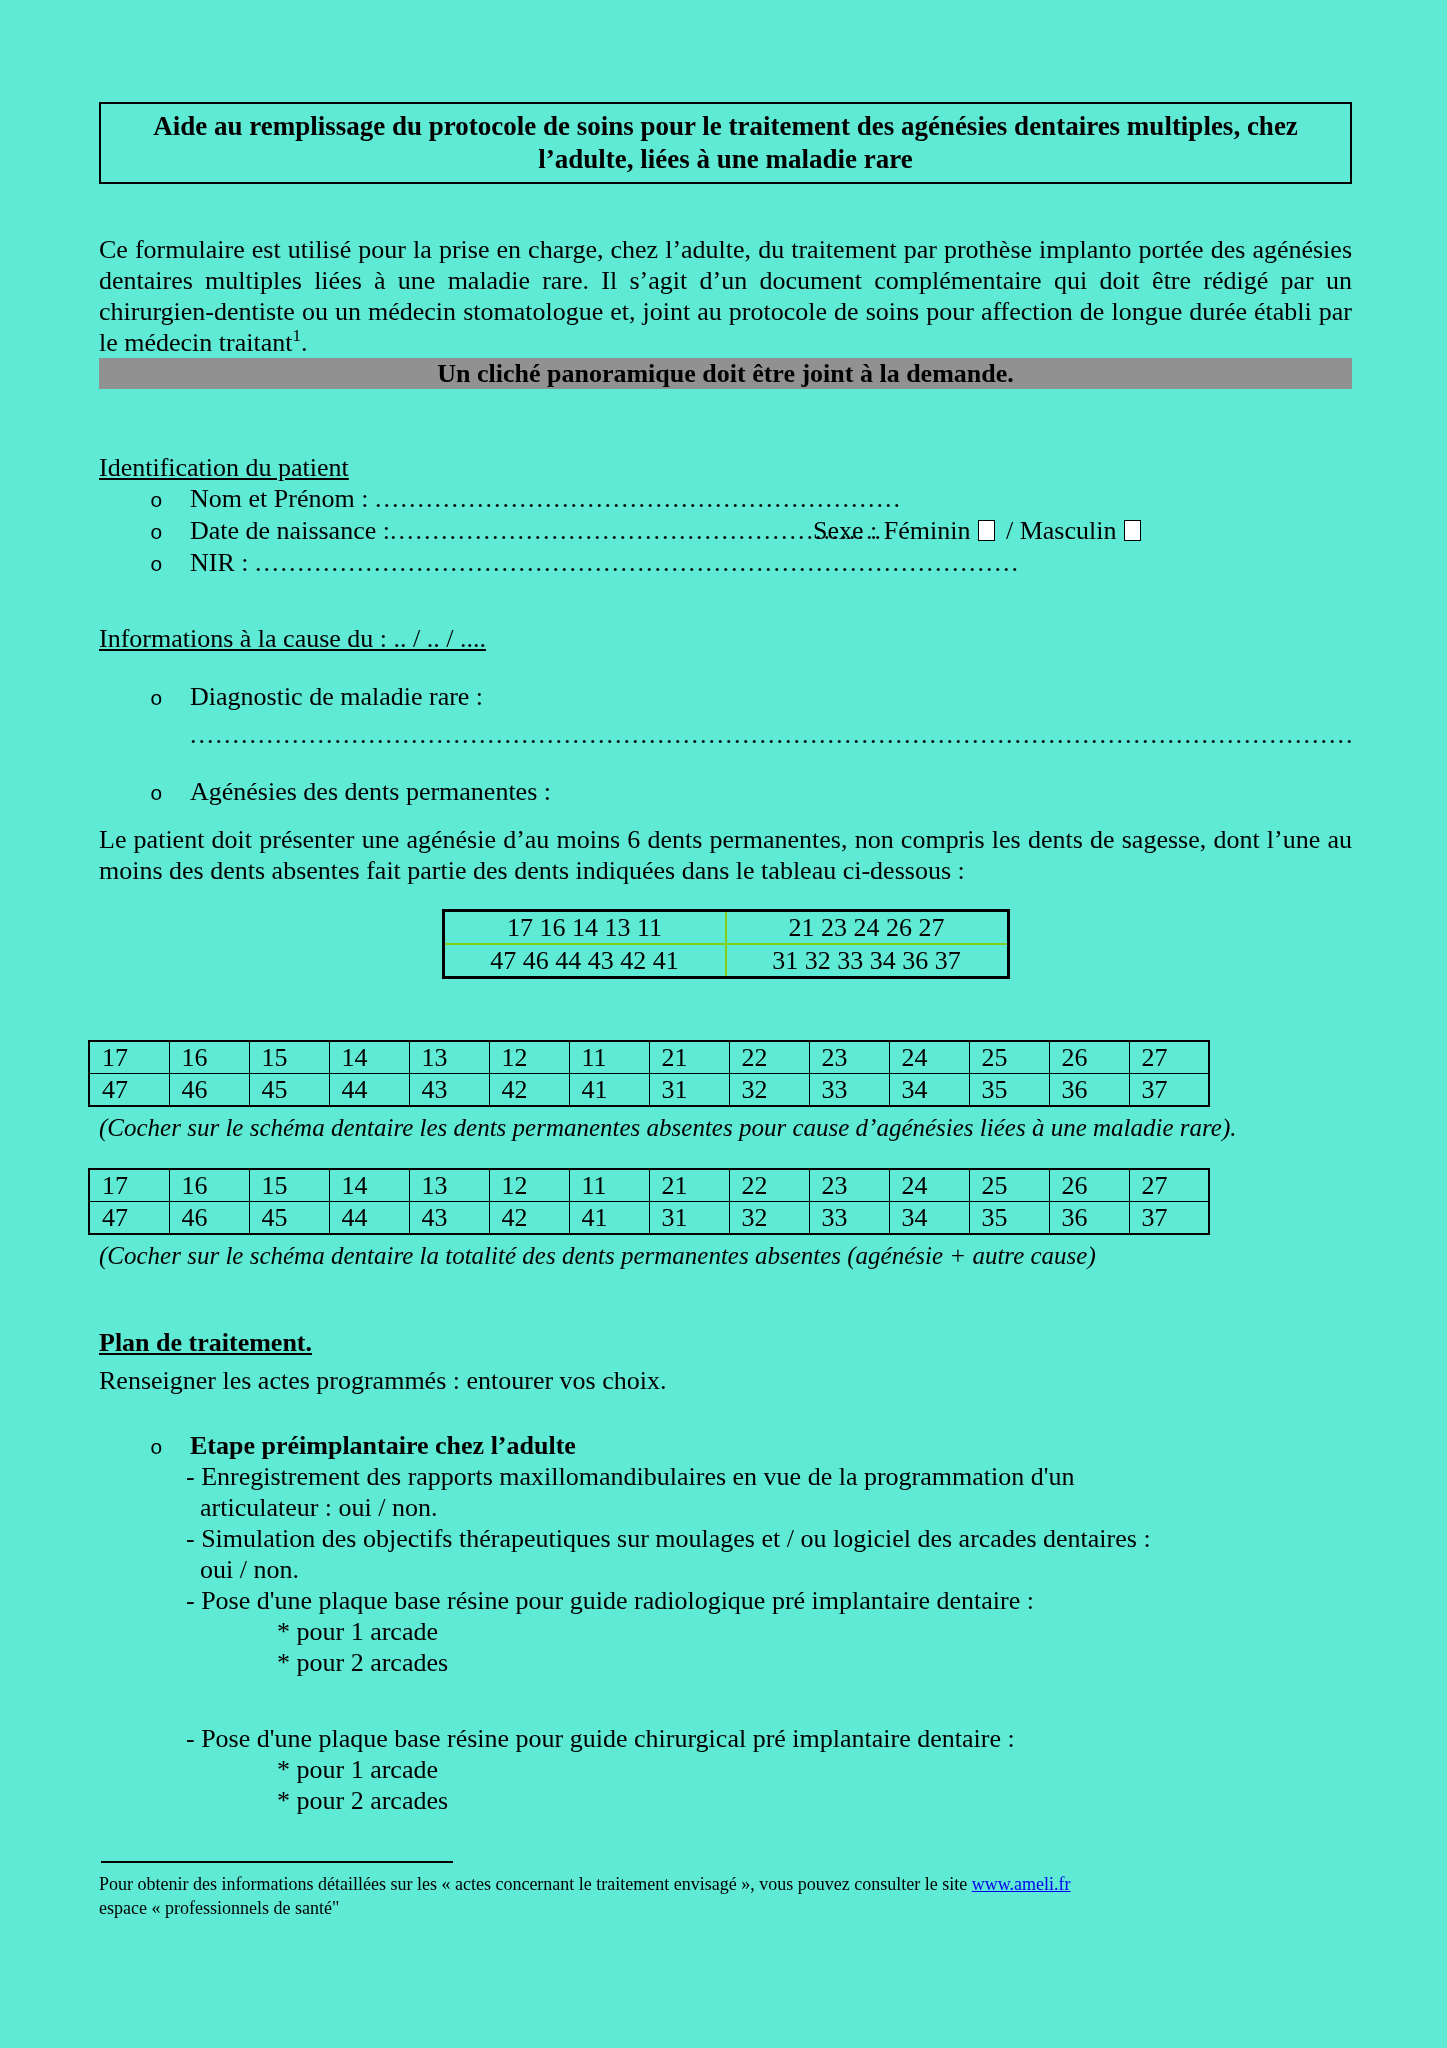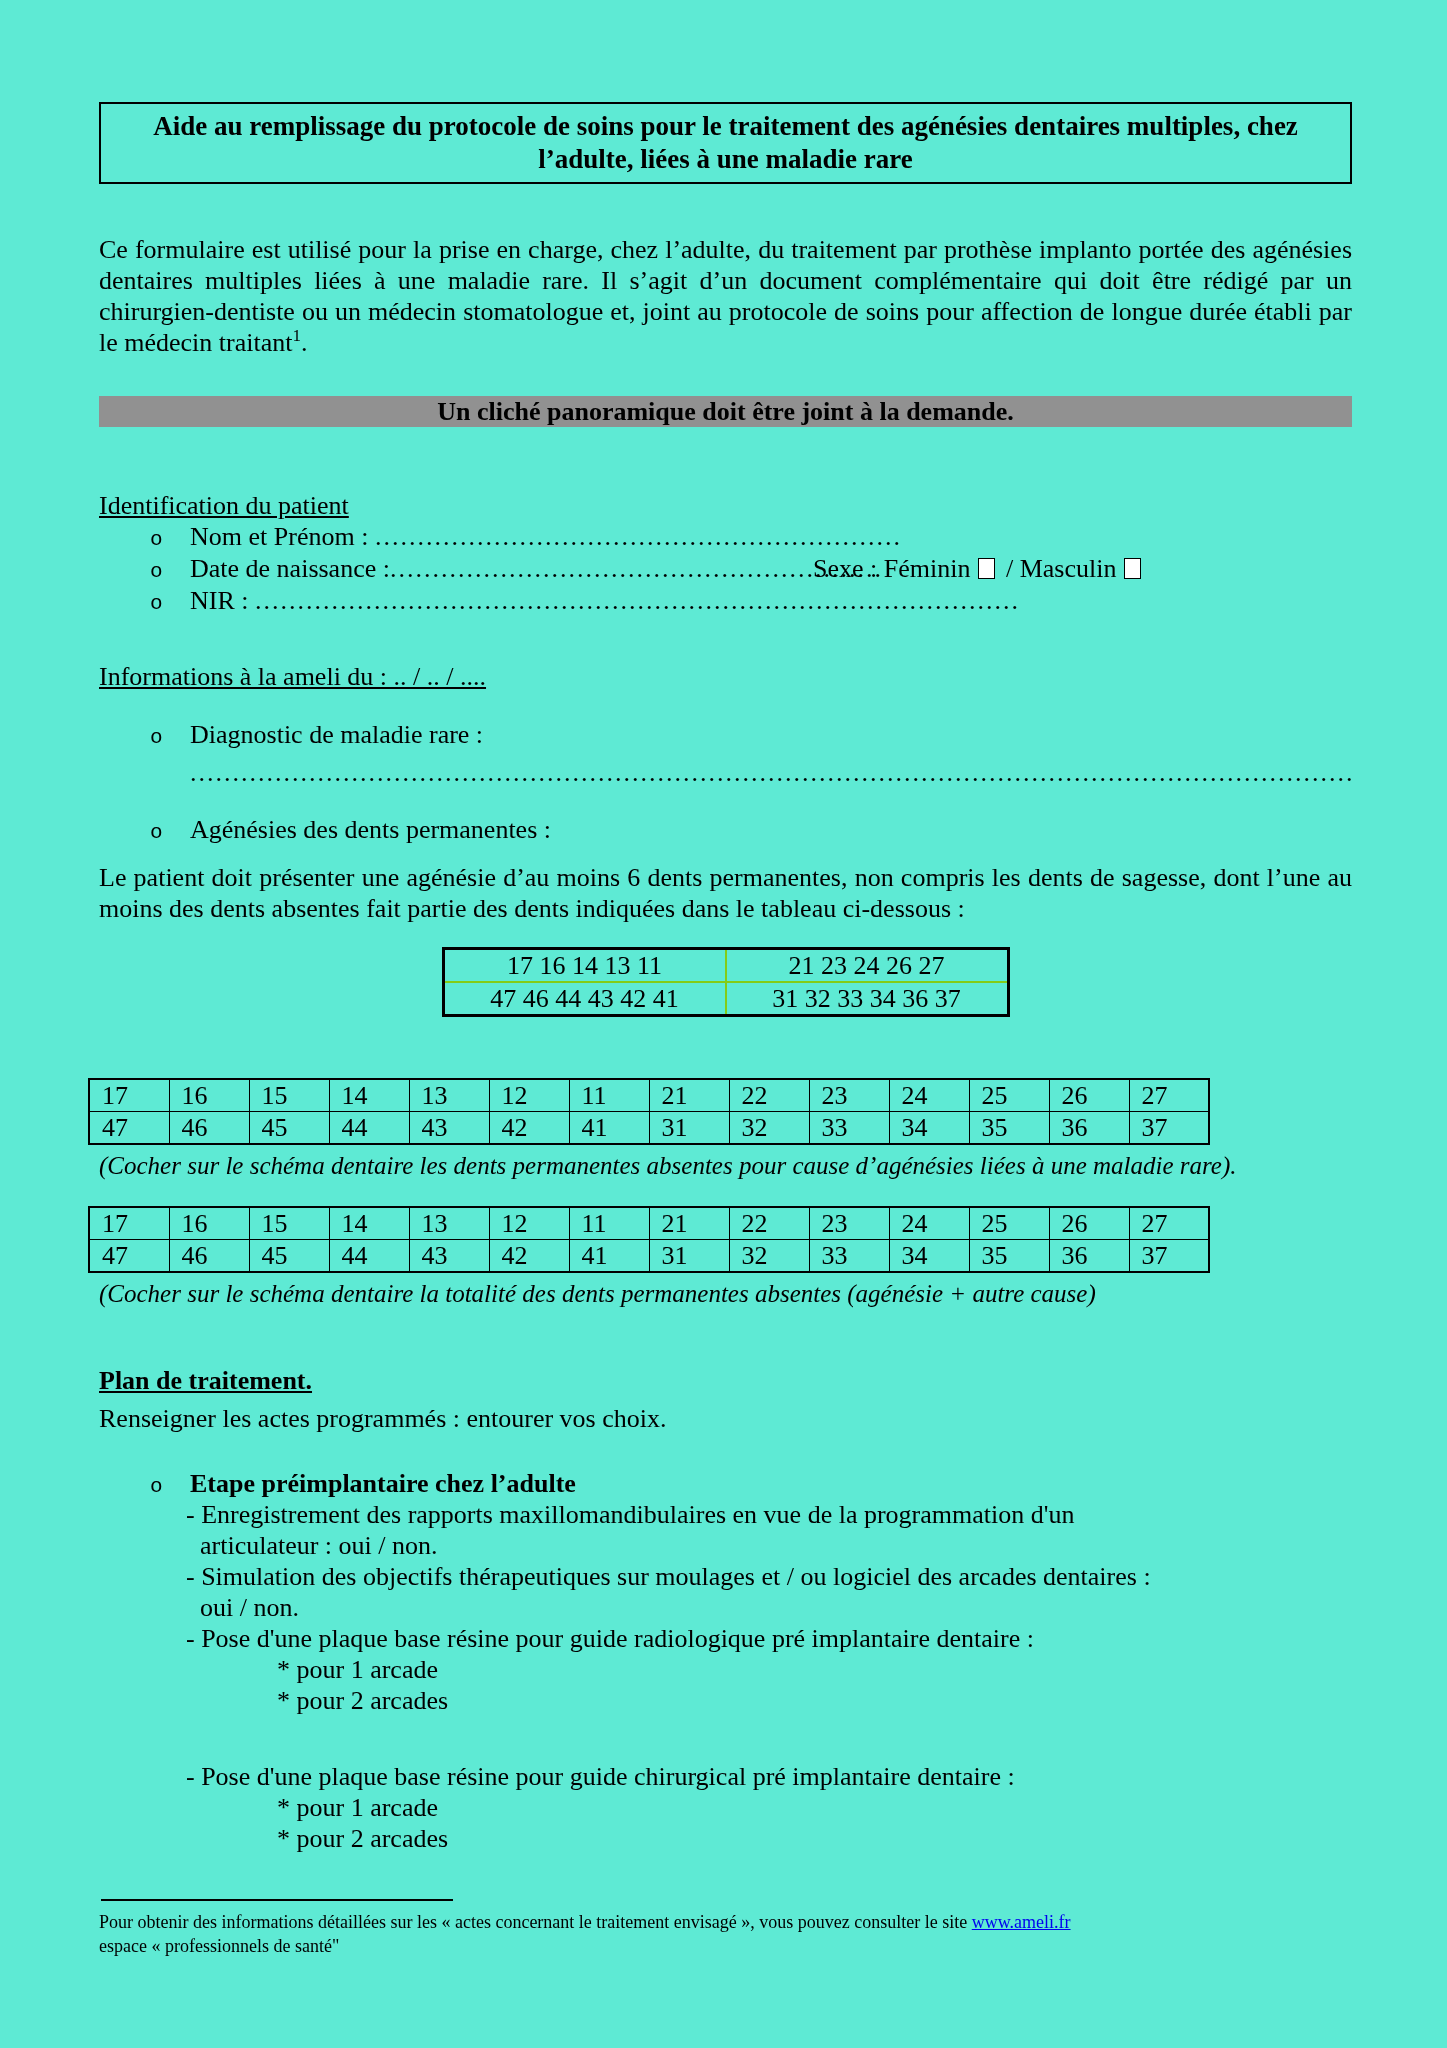--- a/index.html
+++ b/index.html
@@ -10,21 +10,21 @@
     font-size:26px; line-height:31px;
   }
   .content { padding:0 95px 0 99px; }
   .title-box {
     margin-top:102px; border:2px solid #000; padding:6px 8px;
     text-align:center; font-weight:bold; font-size:27px; line-height:33px;
   }
   .title-line { white-space:nowrap; }
   .intro { margin:50px 0 0 0; text-align:justify; }
   .banner {
-    margin-top:38px; height:31px; line-height:31px; background:#919191;
+    height:31px; line-height:31px; background:#919191;
     text-align:center; font-weight:bold;
   }
   .sec-heading { margin-top:63px; text-decoration:underline; }
   .sec-heading-info { margin-top:44px; text-decoration:underline; }
   .bullet-line { position:relative; padding-left:91px; line-height:32px; }
   .bullet-line .marker {
     position:absolute; left:51px; top:3px; font-family:"Liberation Mono","DejaVu Sans Mono",monospace;
     font-size:21px; line-height:32px; font-weight:normal;
   }
   .dots { letter-spacing:2px; }
@@ -91,21 +91,21 @@
       <span class="marker">o</span>
       <span>Date de naissance :</span><span class="dots">..........................................................</span>
       <span class="sexe"><span>Sexe : Féminin</span><span class="cbx"></span> <span>/ Masculin</span><span class="cbx"></span></span>
     </div>
     <div class="bullet-line">
       <span class="marker">o</span>
       <span>NIR :</span>
       <span class="dots">..........................................................................................</span>
     </div>
 
-    <div class="sec-heading-info">Informations à la ameli du : .. / .. / ....</div>
+    <div class="sec-heading-info">Informations à la cause du : .. / .. / ....</div>
 
     <div class="bullet-line diag-item">
       <span class="marker">o</span>
       <span>Diagnostic de maladie rare :</span>
     </div>
     <div class="fill-line dots">........................................................................................................................................................</div>
 
     <div class="bullet-line agen-item">
       <span class="marker">o</span>
       <span>Agénésies des dents permanentes :</span>

